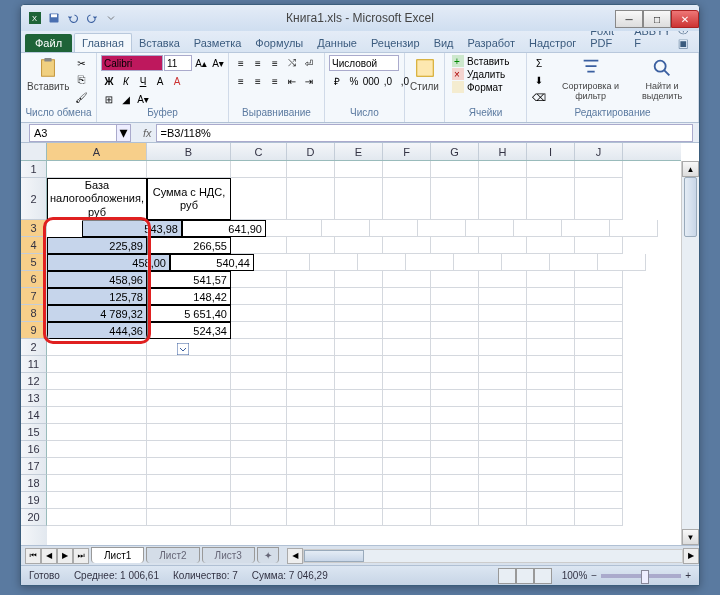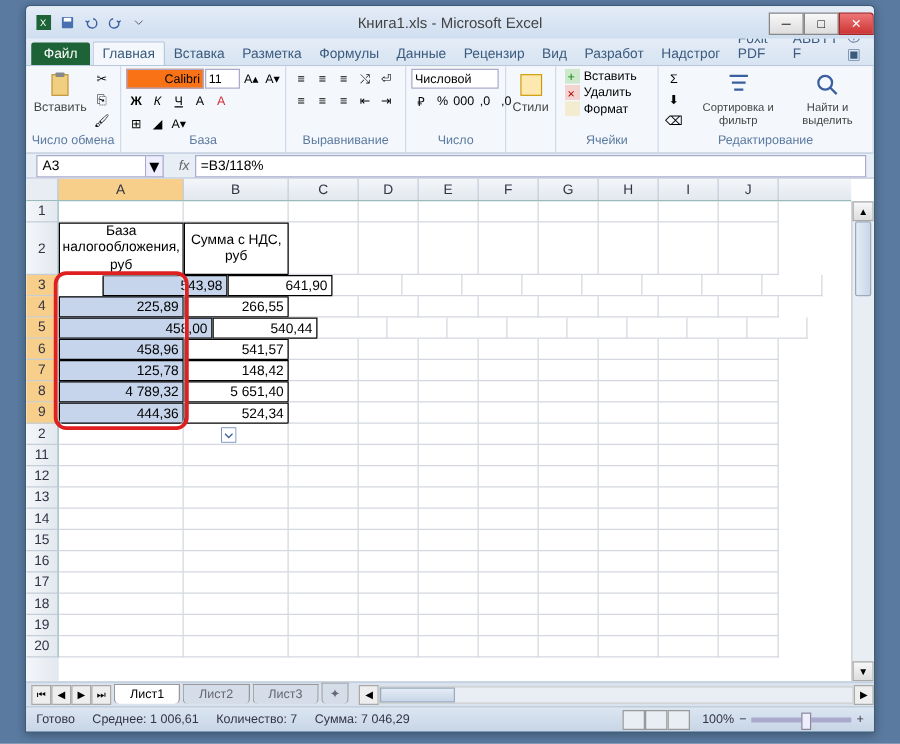--- a/index.html
+++ b/index.html
@@ -22,21 +22,21 @@
 .ribbon { height:70px; background:#f4f8fc; border-bottom:1px solid #b0c0d4; display:flex; font-size:10px; }
 .rgroup { border-right:1px solid #d0dae8; padding:2px 4px; display:flex; flex-direction:column; justify-content:space-between; }
 .rgroup-label { text-align:center; color:#5b7aa0; font-size:10px; margin-top:auto; padding-bottom:2px;}
 .rgroup-body { display:flex; gap:2px; flex:1; align-items:flex-start; }
 .big-btn { display:flex; flex-direction:column; align-items:center; gap:2px; padding:2px; }
 .big-btn svg { width:22px; height:22px; }
 .big-btn span { font-size:10px; color:#444; }
 .mini-col { display:flex; flex-direction:column; gap:1px; }
 .mini-row { display:flex; gap:1px; align-items:center; }
 .mini-btn { width:16px; height:16px; display:flex; align-items:center; justify-content:center; border:1px solid transparent; }
-.font-select { width:62px; height:16px; border:1px solid #aac; font-size:10px; padding:0 2px; background:#f97316;text-align:right; }
+.font-select { width:62px; height:16px; border:1px solid #aac; font-size:10px; padding:0 2px; background:#be185d; }
 .size-select { width:28px; height:16px; border:1px solid #aac; font-size:10px; padding:0 2px; background:#fff; }
 .num-select { width:70px; height:16px; border:1px solid #aac; font-size:10px; padding:0 2px; background:#fff;}
 .cell-ops { display:flex; flex-direction:column; gap:1px; font-size:10px; }
 .cell-op { display:flex; align-items:center; gap:3px; padding:0 3px; }
 .cell-op svg { width:12px; height:12px; }
 .namebox-row { height:20px; background:#e8eef6; display:flex; align-items:center; border-bottom:1px solid #b0c0d4; }
 .namebox { width:88px; height:18px; border:1px solid #aac; background:#fff; margin-left:8px; font-size:11px; padding:0 4px; display:flex; align-items:center; }
 .namebox-dd { width:14px; height:18px; border:1px solid #aac; border-left:none; background:#eef; display:flex; align-items:center; justify-content:center; }
 .fx-label { margin-left:12px; font-style:italic; font-size:11px; color:#666; }
 .formula-input { flex:1; height:18px; border:1px solid #aac; background:#fff; margin-left:4px; margin-right:6px; font-size:11px; padding:0 4px; display:flex; align-items:center; }
@@ -176,21 +176,21 @@
             </div>
           <div class="mini-btn">A</div>
           <div class="mini-btn" style="color:#c33">A</div>
         </div>
         <div class="mini-row">
           <div class="mini-btn">⊞</div>
           <div class="mini-btn">◢</div>
           <div class="mini-btn">A▾</div>
         </div>
       </div>
-      <div class="rgroup-label">База</div>
+      <div class="rgroup-label">Буфер</div>
     </div>
     <div class="rgroup" style="width:96px">
       <div class="rgroup-body" style="flex-direction:column;gap:2px">
         <div class="mini-row">
           <div class="mini-btn">≡</div>
           <div class="mini-btn">≡</div>
           <div class="mini-btn">≡</div>
           <div class="mini-btn">⤭</div>
           <div class="mini-btn">⏎</div>
         </div>

